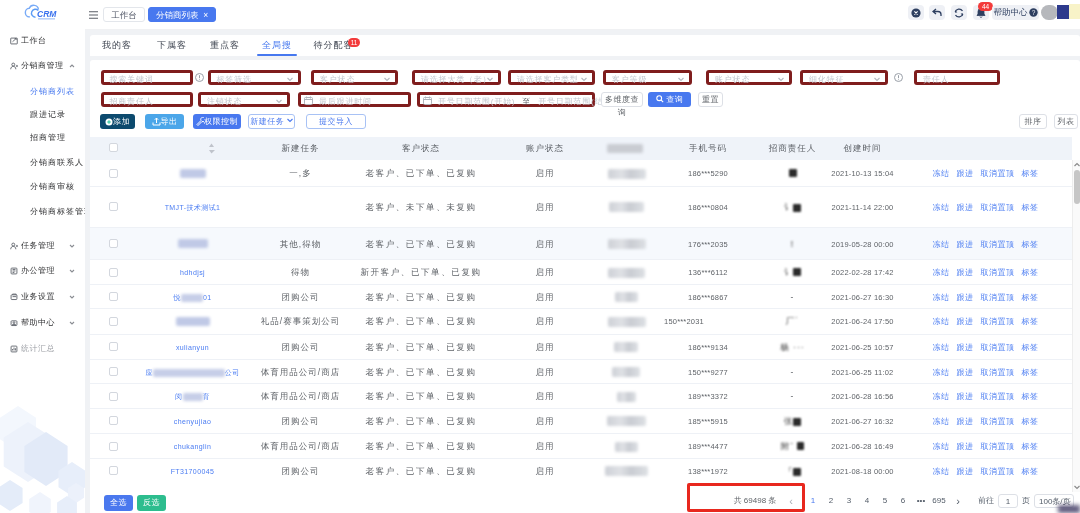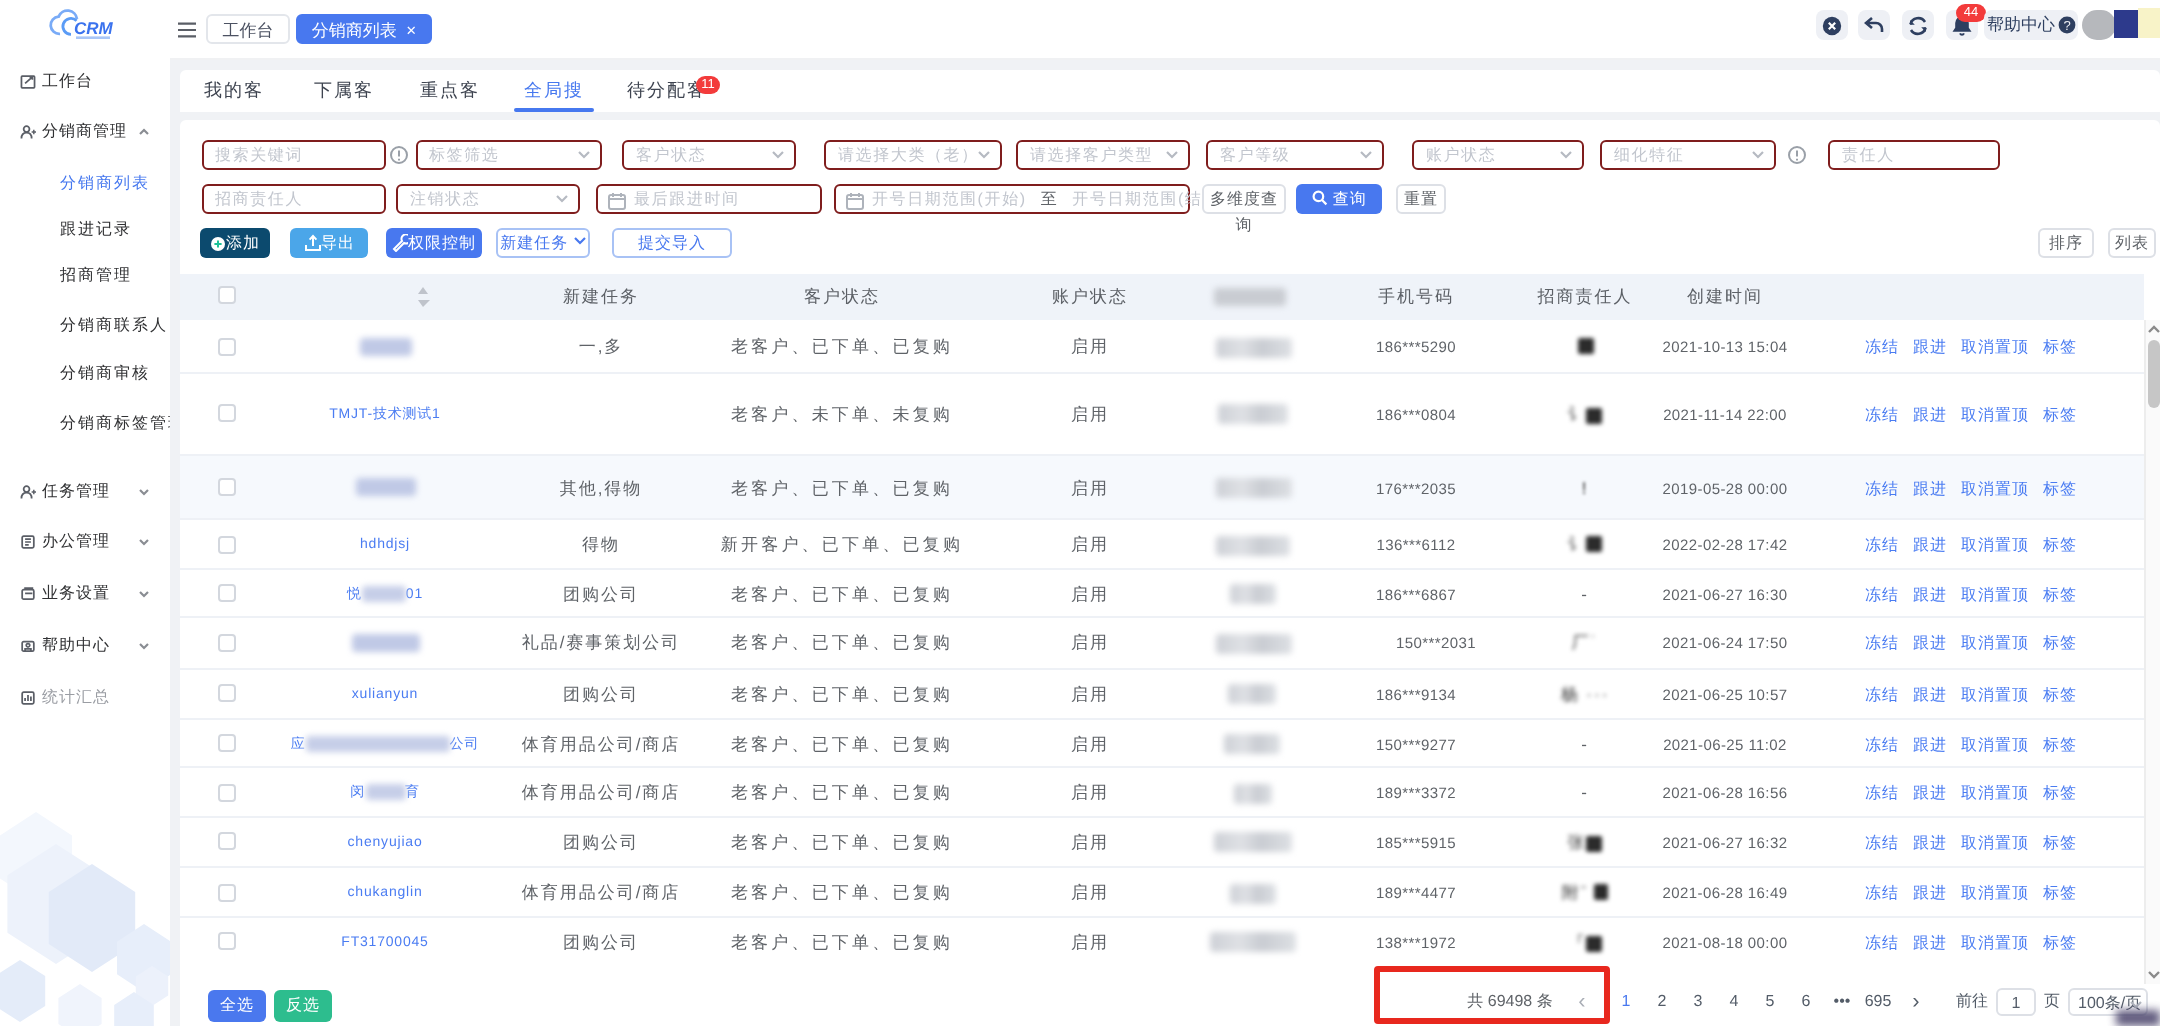--- a/index.html
+++ b/index.html
@@ -18,21 +18,21 @@
 #topbar{left:85px;top:0;width:995px;height:30px;background:#fff;border-bottom:1px solid #f0f1f3}
 .ttab{position:absolute;top:7px;height:15px;line-height:14px;border:1px solid #e3e6eb;border-radius:3px;background:#fff;color:#4c5262;text-align:center;font-size:8.5px}
 .ttab.on{background:#4878ef;border-color:#4878ef;color:#fff}
 .icbtn{position:absolute;top:5px;width:16px;height:15px;border-radius:4px;background:#eef0f5}
 
 #tabcard{left:90px;top:35px;width:990px;height:21px;background:#fff;border-radius:3px 3px 0 0}
 .mtab{position:absolute;top:0;height:21px;line-height:21px;color:#3e4450;font-size:9px;letter-spacing:1px}
 .mtab.on{color:#4678ef}
 #maincard{left:90px;top:60px;width:990px;height:453px;background:#fff;border-radius:3px}
 
-.fi{position:absolute;height:15px;border:1px solid #7f1d1d;border-radius:3px;background:#fff;line-height:13px;color:#c2c6ce;font-size:8px;letter-spacing:0.8px;padding-left:6px;white-space:nowrap}
+.fi{position:absolute;height:15px;border:3px solid #7f1d1d;border-radius:3px;background:#fff;line-height:13px;color:#c2c6ce;font-size:8px;letter-spacing:0.8px;padding-left:6px;white-space:nowrap}
 .fi .car{position:absolute;right:5px;top:4px;width:6px;height:5px;fill:none;stroke:#b6bac2;stroke-width:1.1}
 .btn{position:absolute;height:15px;border-radius:3px;color:#fff;font-size:8px;text-align:center;line-height:15px;letter-spacing:0.5px}
 .btn.ghost{background:#fff;border:1px solid #a8c2f5;color:#4878ef;line-height:13px}
 
 #thead{left:90px;top:137px;width:982px;height:23px;background:#eff3f9;color:#5c6066;font-size:8.5px}
 .th{position:absolute;top:0;height:23px;line-height:23px;text-align:center;white-space:nowrap;letter-spacing:1px}
 .cb{position:absolute;width:9px;height:9px;border:1px solid #d3d7de;border-radius:2px;background:#fff}
 .row{position:absolute;left:90px;width:982px;background:#fff;border-bottom:1px solid #eef1f6}
 .row.hl{background:#f6f9fd}
 .td{position:absolute;text-align:center;white-space:nowrap;color:#5f6368;font-size:8.5px;line-height:13px;letter-spacing:1px}
@@ -338,21 +338,21 @@
     <div class="td tdl" style="left:730px;top:6px;width:85px">2021-06-27 16:30</div>
     <div class="td" style="left:818px;top:6px;width:155px"><span class="oplink">冻结</span><span class="oplink">跟进</span><span class="oplink">取消置顶</span><span class="oplink">标签</span></div>
   </div>
 <div class="row" style="top:309px;height:26px">
     <div class="cb" style="left:19px;top:8px"></div>
     <div class="blurb" style="left:86px;top:8px;width:34px;height:9px;background:#c0c9e6"></div>
     <div class="td" style="left:163px;top:6px;width:95px">礼品/赛事策划公司</div>
     <div class="td" style="left:256px;top:6px;width:150px;letter-spacing:1.6px">老客户、已下单、已复购</div>
     <div class="td" style="left:415px;top:6px;width:80px">启用</div>
     <div class="blurb" style="left:518px;top:8px;width:38px;height:10px;background:linear-gradient(90deg,#cdd0d6 0%,#dfe1e5 35%,#c9ccd2 60%,#dde0e4 100%)"></div>
-    <div class="td tdl" style="left:583px;top:6px;width:90px">150***2031</div>
+    <div class="td tdl" style="left:549px;top:6px;width:90px">150***2031</div>
     <div class="td" style="left:665px;top:6px;width:75px"><span style="filter:blur(1px);color:#333">厂˙</span></div>
     <div class="td tdl" style="left:730px;top:6px;width:85px">2021-06-24 17:50</div>
     <div class="td" style="left:818px;top:6px;width:155px"><span class="oplink">冻结</span><span class="oplink">跟进</span><span class="oplink">取消置顶</span><span class="oplink">标签</span></div>
   </div>
 <div class="row" style="top:335px;height:24.5px">
     <div class="cb" style="left:19px;top:7px"></div>
     <div class="td link tdl" style="left:40px;top:6px;width:125px">xulianyun</div>
     <div class="td" style="left:163px;top:6px;width:95px">团购公司</div>
     <div class="td" style="left:256px;top:6px;width:150px;letter-spacing:1.6px">老客户、已下单、已复购</div>
     <div class="td" style="left:415px;top:6px;width:80px">启用</div>

